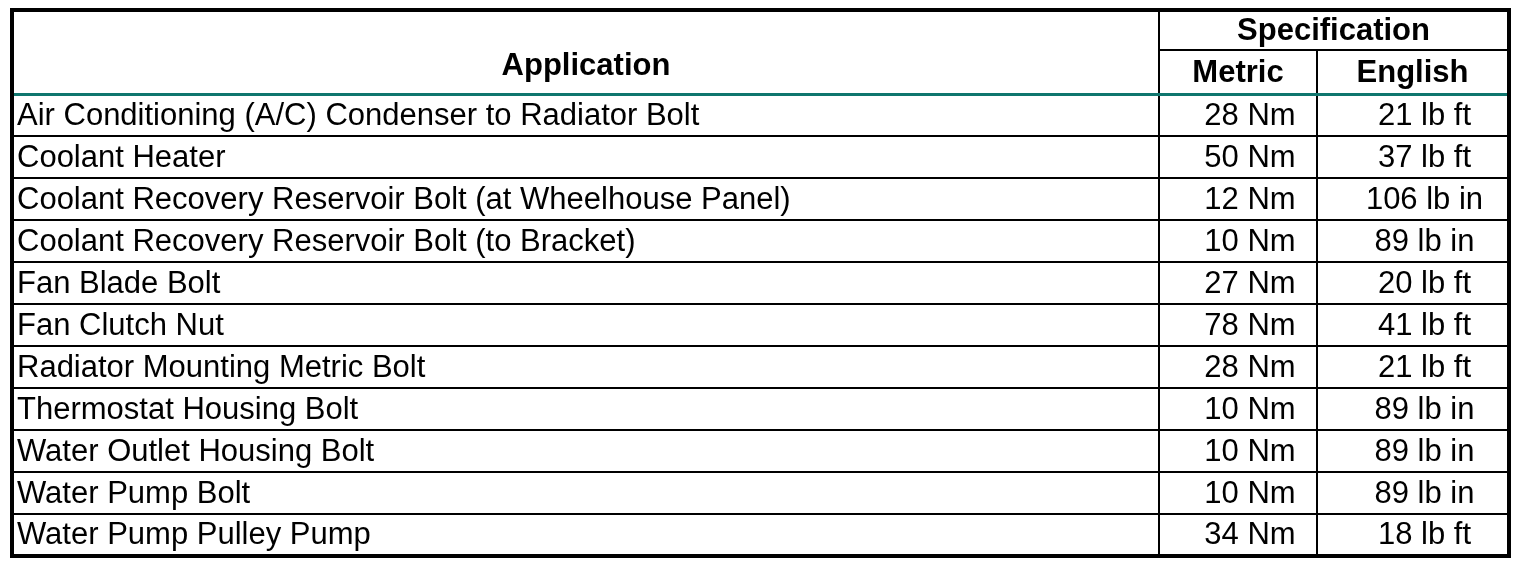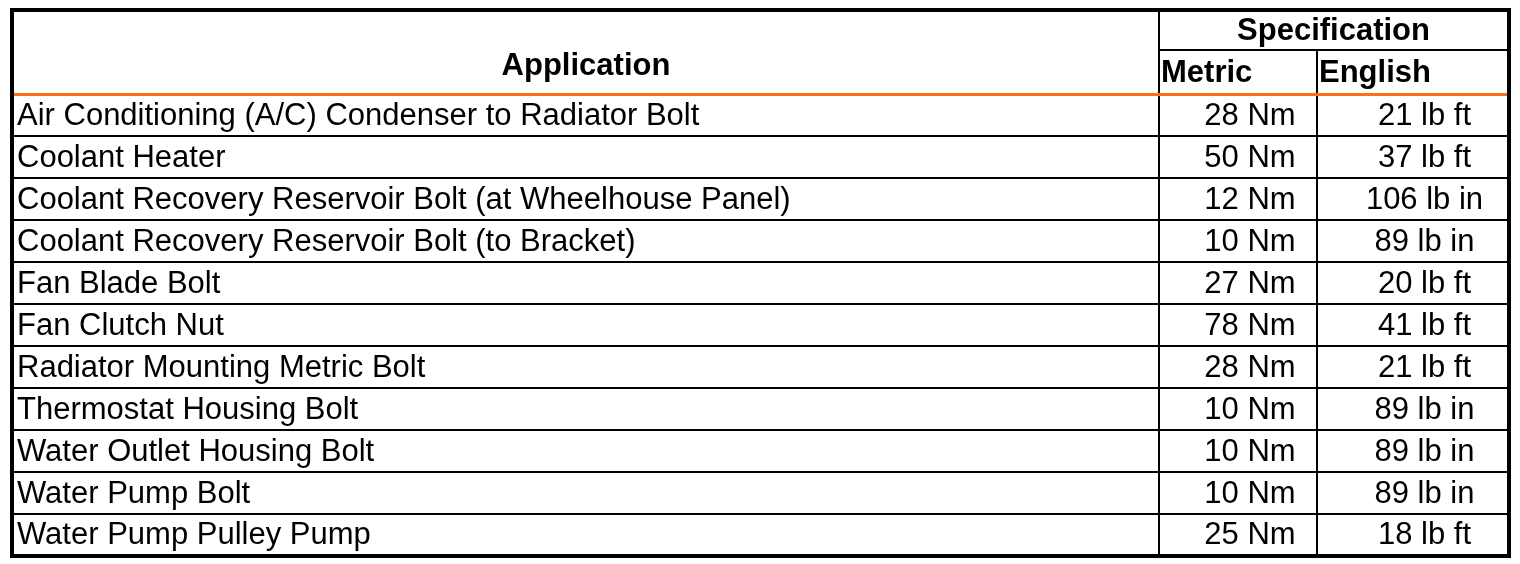--- a/index.html
+++ b/index.html
@@ -46,27 +46,27 @@
   }
   th.spec-header {
     font-weight: bold;
     text-align: center;
     vertical-align: middle;
     height: 40px;
   }
   th.metric-header,
   th.english-header {
     font-weight: bold;
-    text-align: left;
+    text-align: center;
     vertical-align: middle;
     height: 44px;
   }
   thead tr.sub-header th,
   thead th.app-header {
-    border-bottom: 3px solid #f97316;
+    border-bottom: 3px solid #0f766e;
   }
   td.app-cell {
     text-align: left;
     padding: 0 16px 0 3px;
     height: 42px;
     vertical-align: middle;
     font-weight: normal;
   }
   td.metric-cell,
   td.english-cell {
@@ -143,18 +143,18 @@
           <td class="metric-cell">10 Nm</td>
           <td class="english-cell">89 lb in</td>
         </tr>
         <tr>
           <td class="app-cell">Water Pump Bolt</td>
           <td class="metric-cell">10 Nm</td>
           <td class="english-cell">89 lb in</td>
         </tr>
         <tr>
           <td class="app-cell">Water Pump Pulley Pump</td>
-          <td class="metric-cell">25 Nm</td>
+          <td class="metric-cell">34 Nm</td>
           <td class="english-cell">18 lb ft</td>
         </tr>
       </tbody>
   </table>
 </div>
 
 </body></html>

